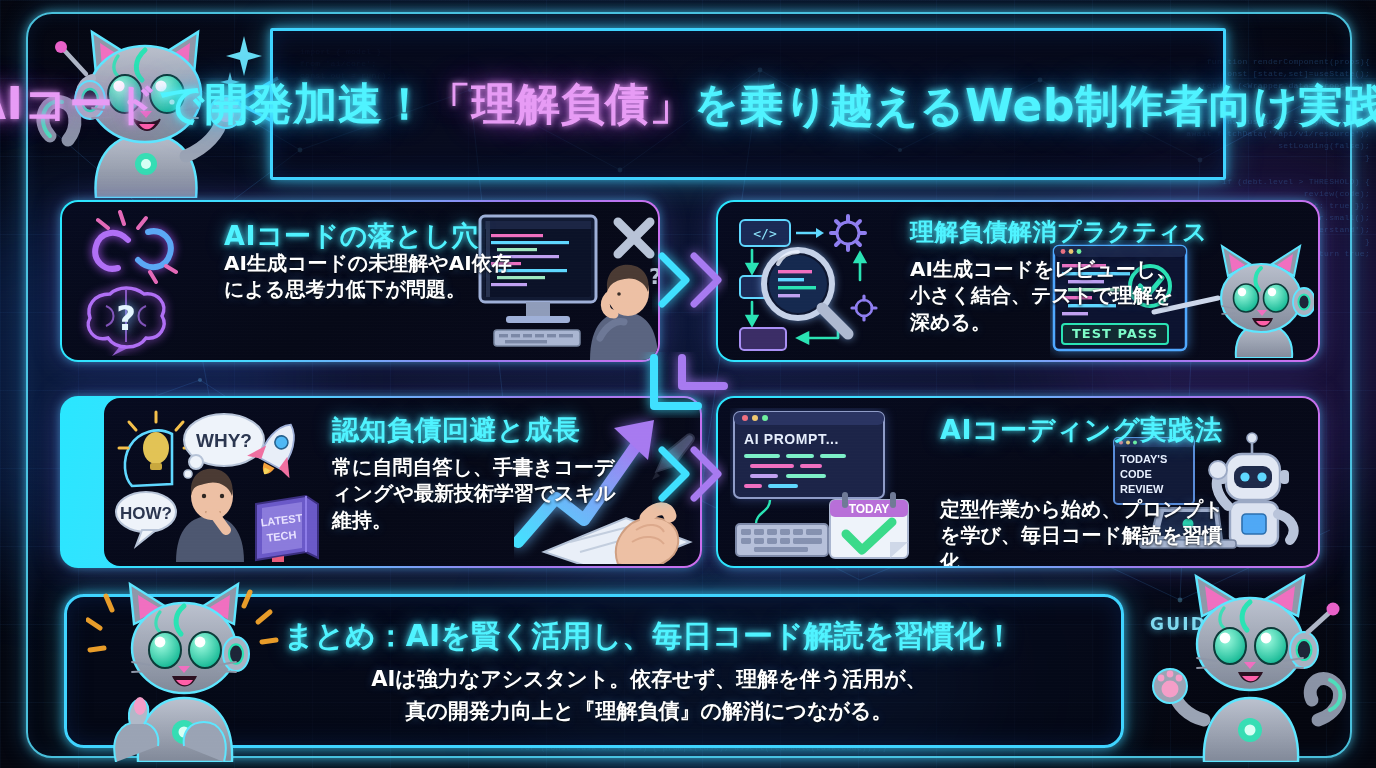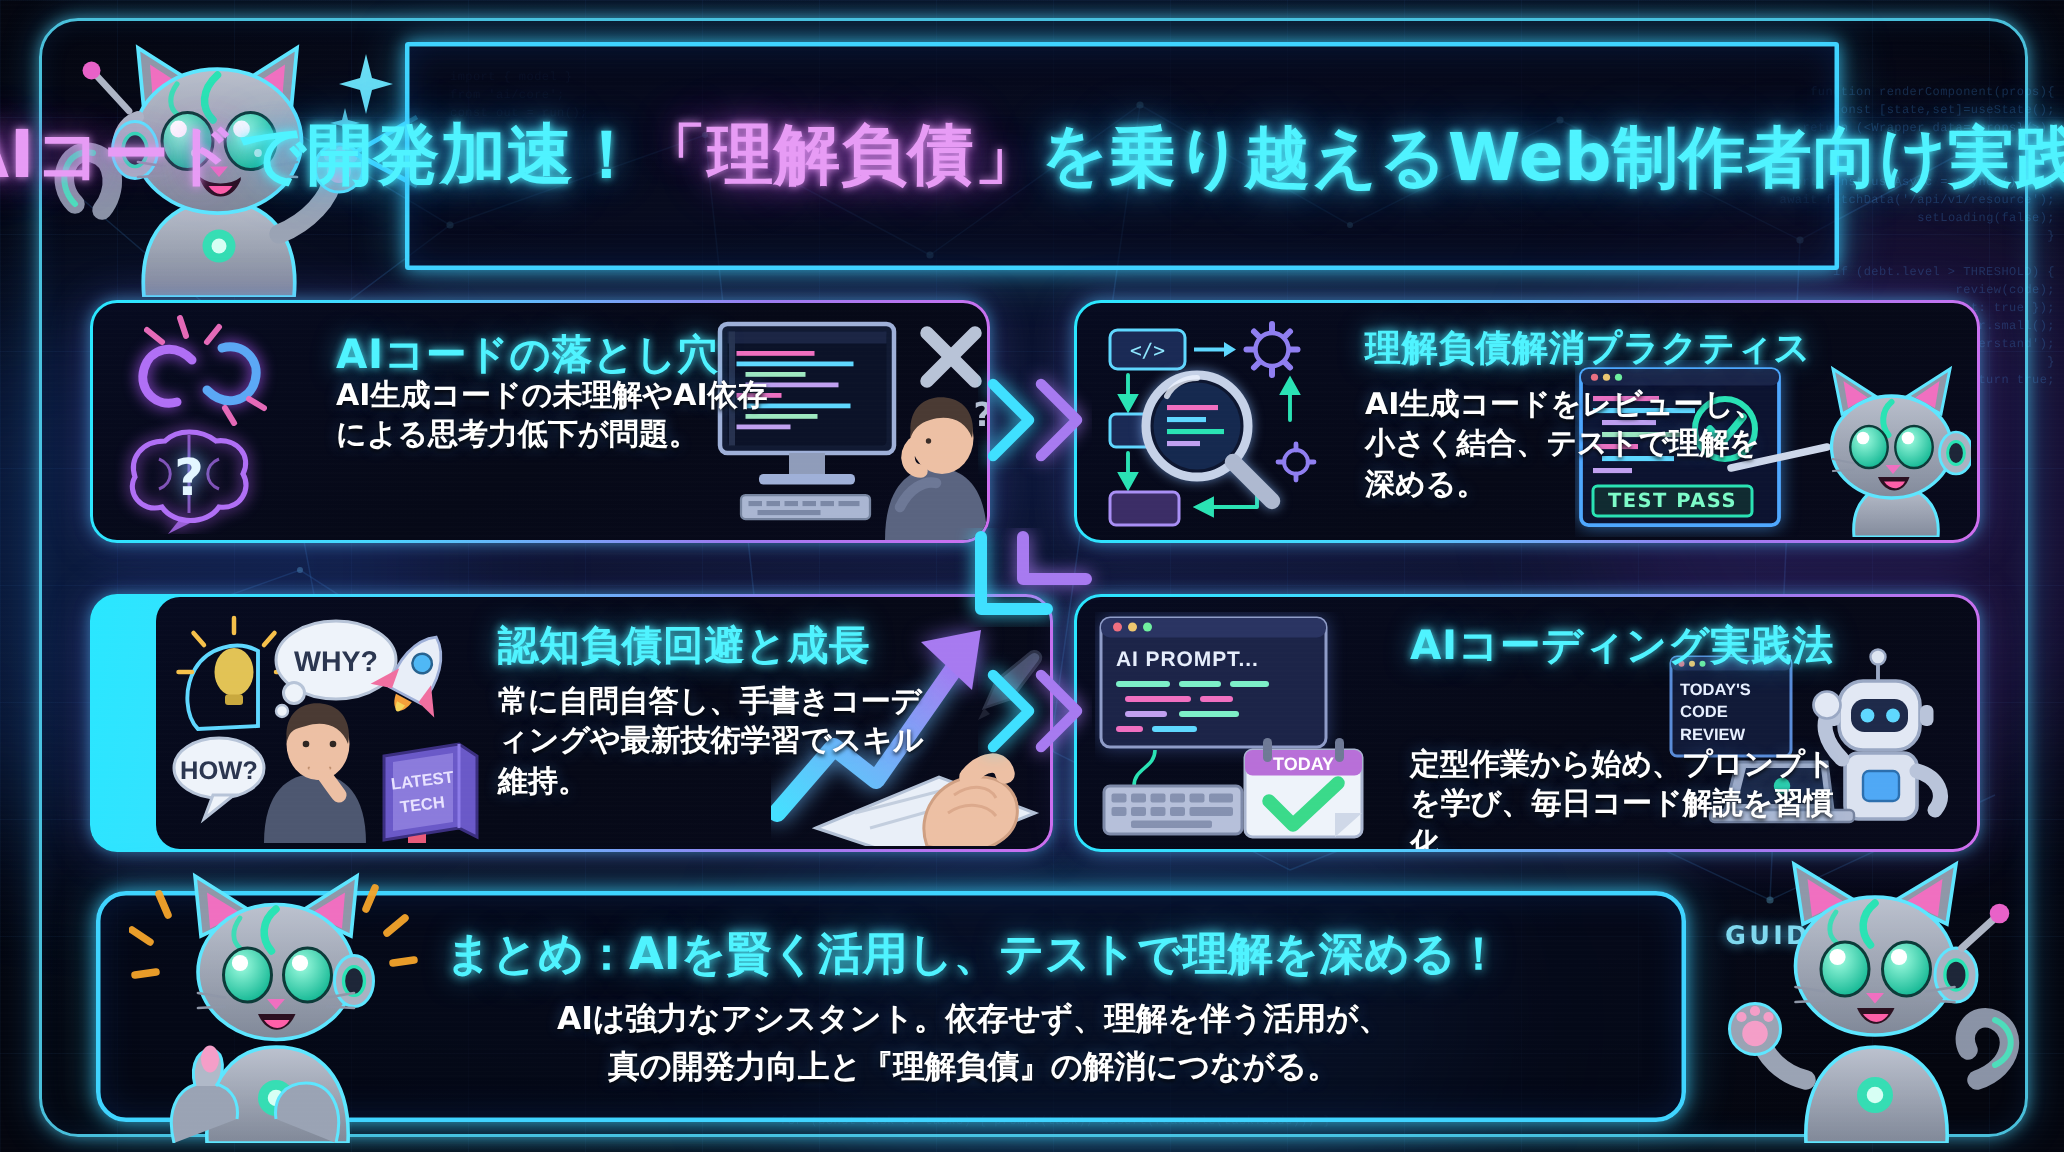--- a/index.html
+++ b/index.html
@@ -636,21 +636,21 @@
     </g>
   </svg>
   <svg class="conn conn-elbow" viewBox="0 0 120 66">
     <g fill="none" stroke-width="8" stroke-linecap="round" stroke-linejoin="round">
       <path d="M18 6 L18 54 L62 54" stroke="#3fe0ff" style="filter:drop-shadow(0 0 6px rgba(63,224,255,.9))"></path>
       <path d="M46 6 L46 34 L88 34" stroke="#a77af0" style="filter:drop-shadow(0 0 6px rgba(167,122,240,.9))"></path>
     </g>
   </svg>
 
   <div class="footer">
-    <div class="f-head">まとめ：AIを賢く活用し、テストで理解を深める！</div>
+    <div class="f-head">まとめ：AIを賢く活用し、毎日コード解読を習慣化！</div>
     <div class="f-sub">AIは強力なアシスタント。依存せず、理解を伴う活用が、</div>
     <div class="f-sub" style="margin-top:2px;">真の開発力向上と『理解負債』の解消につながる。</div>
   </div>
 
   <svg class="mascot m-foot" viewBox="0 0 196 186">
     <defs>
       <linearGradient id="furC" x1="0" y1="0" x2="0" y2="1">
         <stop offset="0" stop-color="#bcc2cf"></stop>
           <stop offset="1" stop-color="#808898"></stop>
       </linearGradient>

